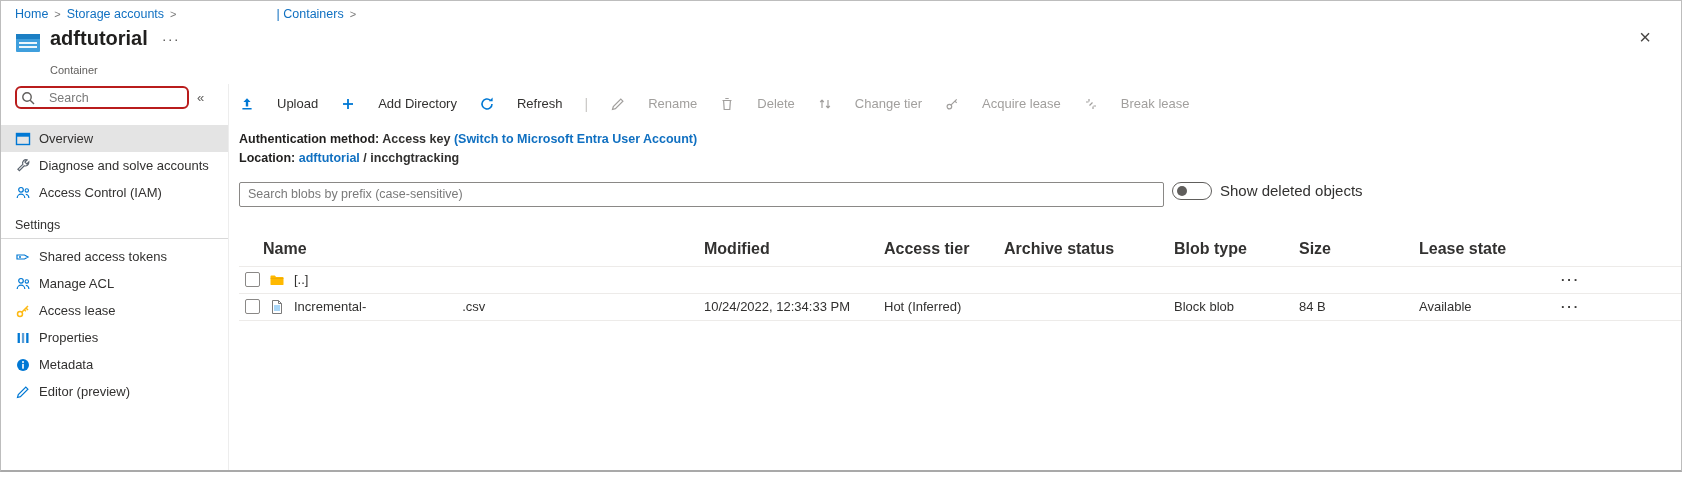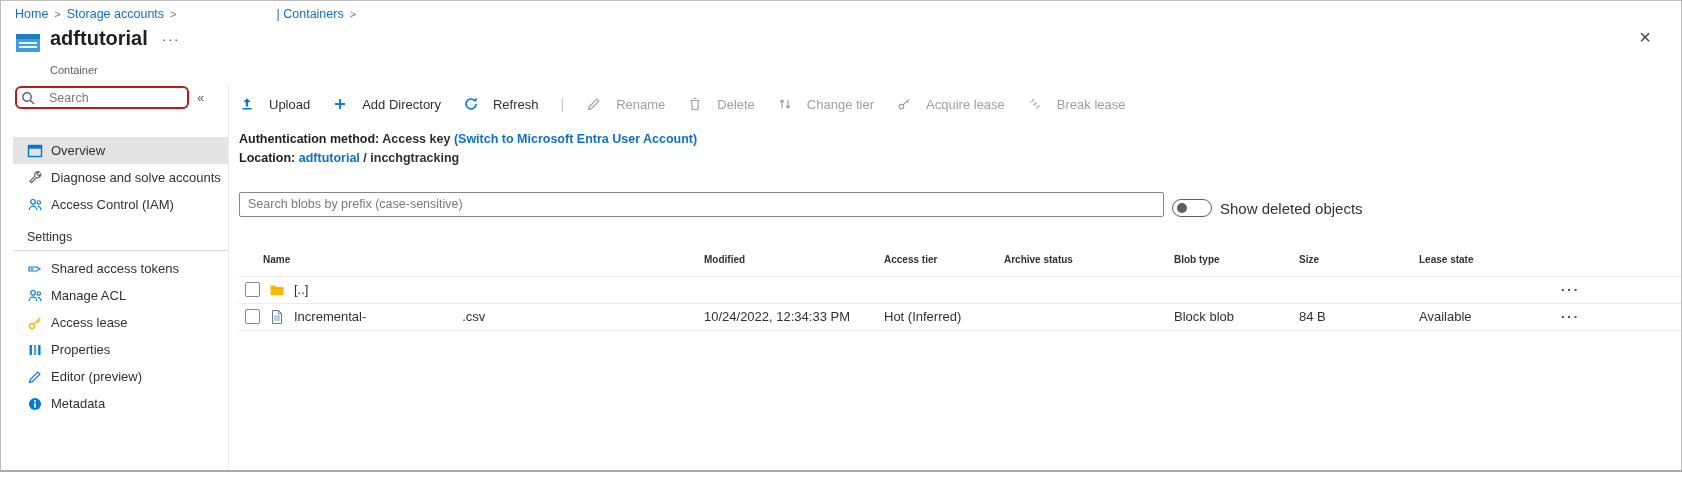--- a/index.html
+++ b/index.html
@@ -25,44 +25,44 @@
   .close-btn{position:absolute; top:26px; right:30px; font-size:20px; color:#484644; cursor:pointer; line-height:1;}
   
   .cols{display:flex; margin-top:8px; height:400px;}
   .sidebar{width:228px; flex:none; border-right:1px solid #ededed; padding-top:2px;}
   .sb-search-row{display:flex; align-items:center; padding-left:14px; gap:8px;}
   .sb-search{position:relative; width:174px;}
   .sb-search input{width:100%; height:23px; border:2px solid #b91c1c; border-radius:6px; font-size:12.5px; padding:0 4px 0 32px; color:var(--text); font-family:inherit;}
   .sb-search input::placeholder{color:#7a7a7a;}
   .sb-search .ic{position:absolute; left:5px; top:4px;}
   .collapse{color:#5f5e5c; font-size:13px; cursor:pointer;}
-  .nav{margin-top:28px;padding-left:12px;}
+  .nav{margin-top:16px;}
   .nav-item{display:flex; align-items:center; gap:8px; height:27px; padding-left:14px; font-size:13px; cursor:pointer;}
   .nav-item.selected{background:var(--selected);}
   .group-label{padding:12px 0 4px 14px; font-size:12.5px; color:#323130;}
   .group-divider{border:none; border-top:1px solid #d8d8d8; margin:2px 0 4px 0;}
   .ic{width:16px; height:16px; flex:none; display:inline-block;}
   
   .main{flex:1; padding:4px 0 0 10px;}
   .toolbar{display:flex; align-items:center; gap:22px; height:32px; font-size:13px;}
-  .tb-btn{display:flex; align-items:center; gap:14px; color:var(--text); cursor:pointer; white-space:nowrap;}
+  .tb-btn{display:flex; align-items:flex-start; gap:22px; color:var(--text); cursor:pointer; white-space:nowrap;}
   .tb-btn.disabled{color:var(--disabled); cursor:default;}
   .tb-sep{color:#c8c6c4; font-size:14px;}
   .info{margin-top:10px; font-size:12.5px; line-height:1.55;font-weight:bold;}
   .info b{color:#201f1e;}
-  .filter-row{display:flex; align-items:flex-end; margin-top:23px; gap:8px;}
+  .filter-row{display:flex; align-items:flex-start; margin-top:13px; gap:8px;}
   .blob-search{width:925px; height:25px; border:1px solid var(--border); border-radius:2px; font-size:12.5px; padding:0 8px; color:var(--text); font-family:inherit;}
   .blob-search::placeholder{color:#7a7a7a;}
   .toggle{width:40px; height:18px; border:1px solid #605e5c; border-radius:10px; background:#fff; position:relative; cursor:pointer; flex:none;}
   .toggle .knob{position:absolute; left:4px; top:3px; width:10px; height:10px; border-radius:50%; background:#605e5c;}
   .toggle-label{font-size:15px;}
   
   .table{margin-top:26px;}
   .trow{display:grid; grid-template-columns:465px 180px 120px 170px 125px 120px 115px 60px; align-items:center;}
-  .thead{height:34px; font-size:10px; font-weight:700; color:#323130; border-bottom:1px solid var(--divider);}
+  .thead{height:34px; font-size:16px; font-weight:700; color:#323130; border-bottom:1px solid var(--divider);}
   .thead .cell.first{padding-left:24px;}
   .tbody-row{height:27px; font-size:13px; border-bottom:1px solid var(--divider);}
   .name-cell{display:flex; align-items:center; gap:9px; padding-left:6px;}
   .cb{width:15px; height:15px; border:1px solid #8a8886; border-radius:2px; background:#fff; flex:none; cursor:pointer;}
   .redact-gap{display:inline-block; width:96px;}
   .row-menu{color:#3b3a39; font-weight:700; letter-spacing:2px; text-align:right; padding-right:14px; cursor:pointer;}
   .cell{overflow:hidden; white-space:nowrap;}
 </style>
 </head>
 <body>
@@ -163,31 +163,31 @@
         <div class="nav-item">
           <svg class="ic" viewBox="0 0 16 16">
               <rect x="2.6" y="3" width="2.3" height="10" fill="#0078d4"></rect>
               <rect x="6.9" y="3" width="2.3" height="10" fill="#5ea0d8"></rect>
               <rect x="11.2" y="3" width="2.3" height="10" fill="#0078d4"></rect>
             </svg>
           <span>Properties</span>
         </div>
         <div class="nav-item">
           <svg class="ic" viewBox="0 0 16 16">
-              <path d="M2.5 13.5l.8-2.9 7.5-7.5 2.1 2.1-7.5 7.5z" fill="none" stroke="#0078d4" stroke-width="1.2"></path>
-            </svg>
-          <span>Editor (preview)</span>
-        </div>
-        <div class="nav-item">
-          <svg class="ic" viewBox="0 0 16 16">
               <circle cx="8" cy="8" r="6" fill="#0078d4"></circle>
               <rect x="7.2" y="6.9" width="1.6" height="4.8" fill="#fff"></rect>
               <circle cx="8" cy="4.9" r="1" fill="#fff"></circle>
             </svg>
           <span>Metadata</span>
+        </div>
+        <div class="nav-item">
+          <svg class="ic" viewBox="0 0 16 16">
+              <path d="M2.5 13.5l.8-2.9 7.5-7.5 2.1 2.1-7.5 7.5z" fill="none" stroke="#0078d4" stroke-width="1.2"></path>
+            </svg>
+          <span>Editor (preview)</span>
         </div>
       </div>
     </div>
 
     <div class="main">
 
       <div class="toolbar">
         <span class="tb-btn">
           <svg class="ic" viewBox="0 0 16 16">
               <path d="M8 2.2L11.6 6H9.2v4.6H6.8V6H4.4z" fill="#0078d4"></path>

